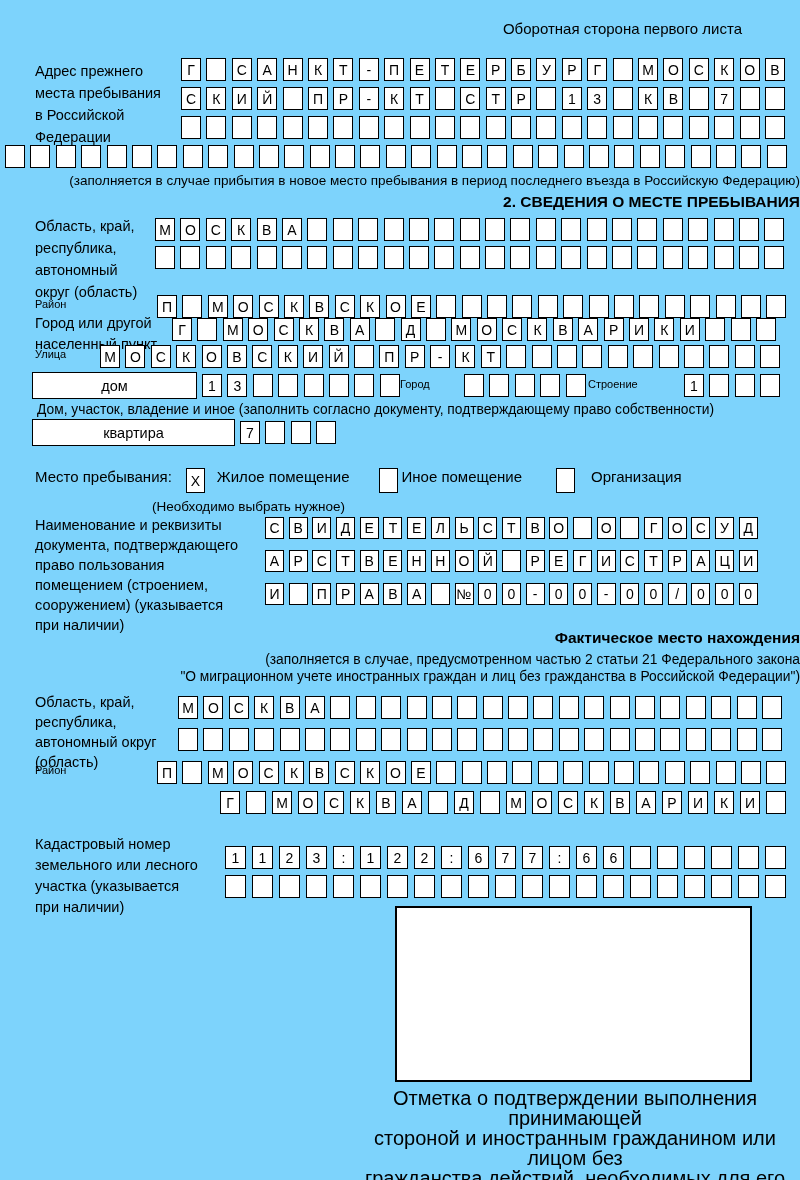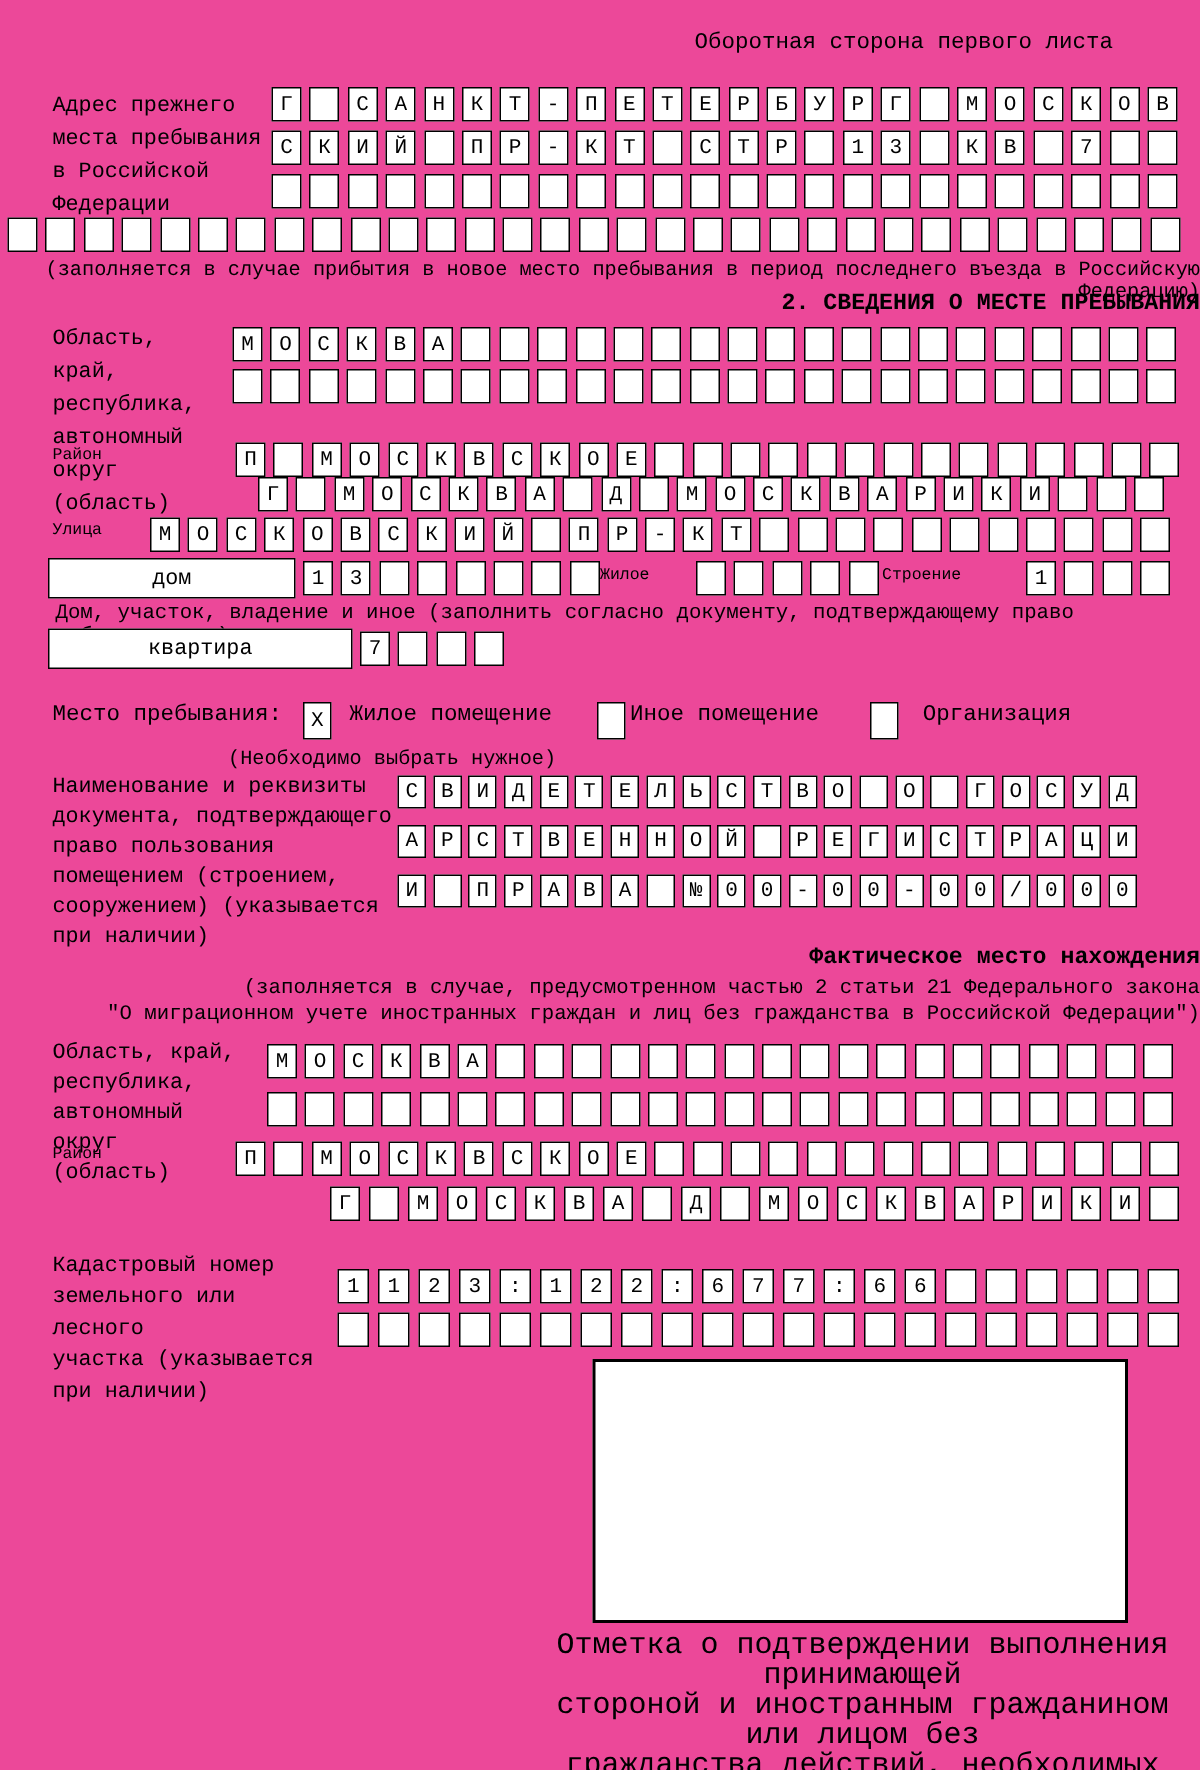--- a/index.html
+++ b/index.html
@@ -1,17 +1,17 @@
 <!DOCTYPE html>
 <html><head>
 <meta charset="utf-8">
 <style>
   html,body{margin:0;padding:0;background:#fff;}
-  .page{position:relative;width:800px;height:1180px;background:#ec4899;
-        font-family:Liberation Mono, monospace;color:#000;overflow:hidden;}
+  .page{position:relative;width:800px;height:1180px;background:#7dd3fc;
+        font-family:Liberation Sans, sans-serif;color:#000;overflow:hidden;}
   .lbl{position:absolute;font-size:14.5px;line-height:20px;white-space:pre-line;}
   .lh21{line-height:21px}.lh22{line-height:22px}
   .cells{position:absolute;display:flex;column-gap:5.4px;}
   .cells .c{box-sizing:border-box;flex:0 0 20px;width:20px;height:23px;border:1.6px solid #000;
             display:flex;align-items:center;justify-content:center;font-size:14px;background:#fff;}
   .cells.g6{column-gap:6px}
   .cells.w21 .c{flex-basis:21px;width:21px}
   .cells.doc{column-gap:4.7px}
   .cells.doc .c{flex-basis:19px;width:19px;height:22px}
   .boxfield{position:absolute;border:1.8px solid #000;box-sizing:border-box;
@@ -234,20 +234,22 @@
       <span class="c"></span>
       <span class="c"></span>
       <span class="c"></span>
       <span class="c"></span>
       <span class="c"></span>
       <span class="c"></span>
       <span class="c"></span>
       <span class="c"></span>
     </div>
 
+  <div class="lbl lh21" style="left:35px;top:313px;width:135px">Город или другой
+населенный пункт</div>
   <div class="cells" style="left:172px;top:318px">
       <span class="c">Г</span>
       <span class="c"></span>
       <span class="c">М</span>
       <span class="c">О</span>
       <span class="c">С</span>
       <span class="c">К</span>
       <span class="c">В</span>
       <span class="c">А</span>
       <span class="c"></span>
@@ -303,21 +305,21 @@
   <div class="cells" style="left:202px;top:374px">
       <span class="c">1</span>
       <span class="c">3</span>
       <span class="c"></span>
       <span class="c"></span>
       <span class="c"></span>
       <span class="c"></span>
       <span class="c"></span>
       <span class="c"></span>
     </div>
-  <div class="inline-lbl" style="left:400px;top:378px">Жилое</div>
+  <div class="inline-lbl" style="left:400px;top:378px">Город</div>
   <div class="cells" style="left:464px;top:374px">
       <span class="c"></span>
       <span class="c"></span>
       <span class="c"></span>
       <span class="c"></span>
       <span class="c"></span>
     </div>
   <div class="inline-lbl" style="left:588px;top:378px">Строение</div>
   <div class="cells" style="left:684px;top:374px">
       <span class="c">1</span>

